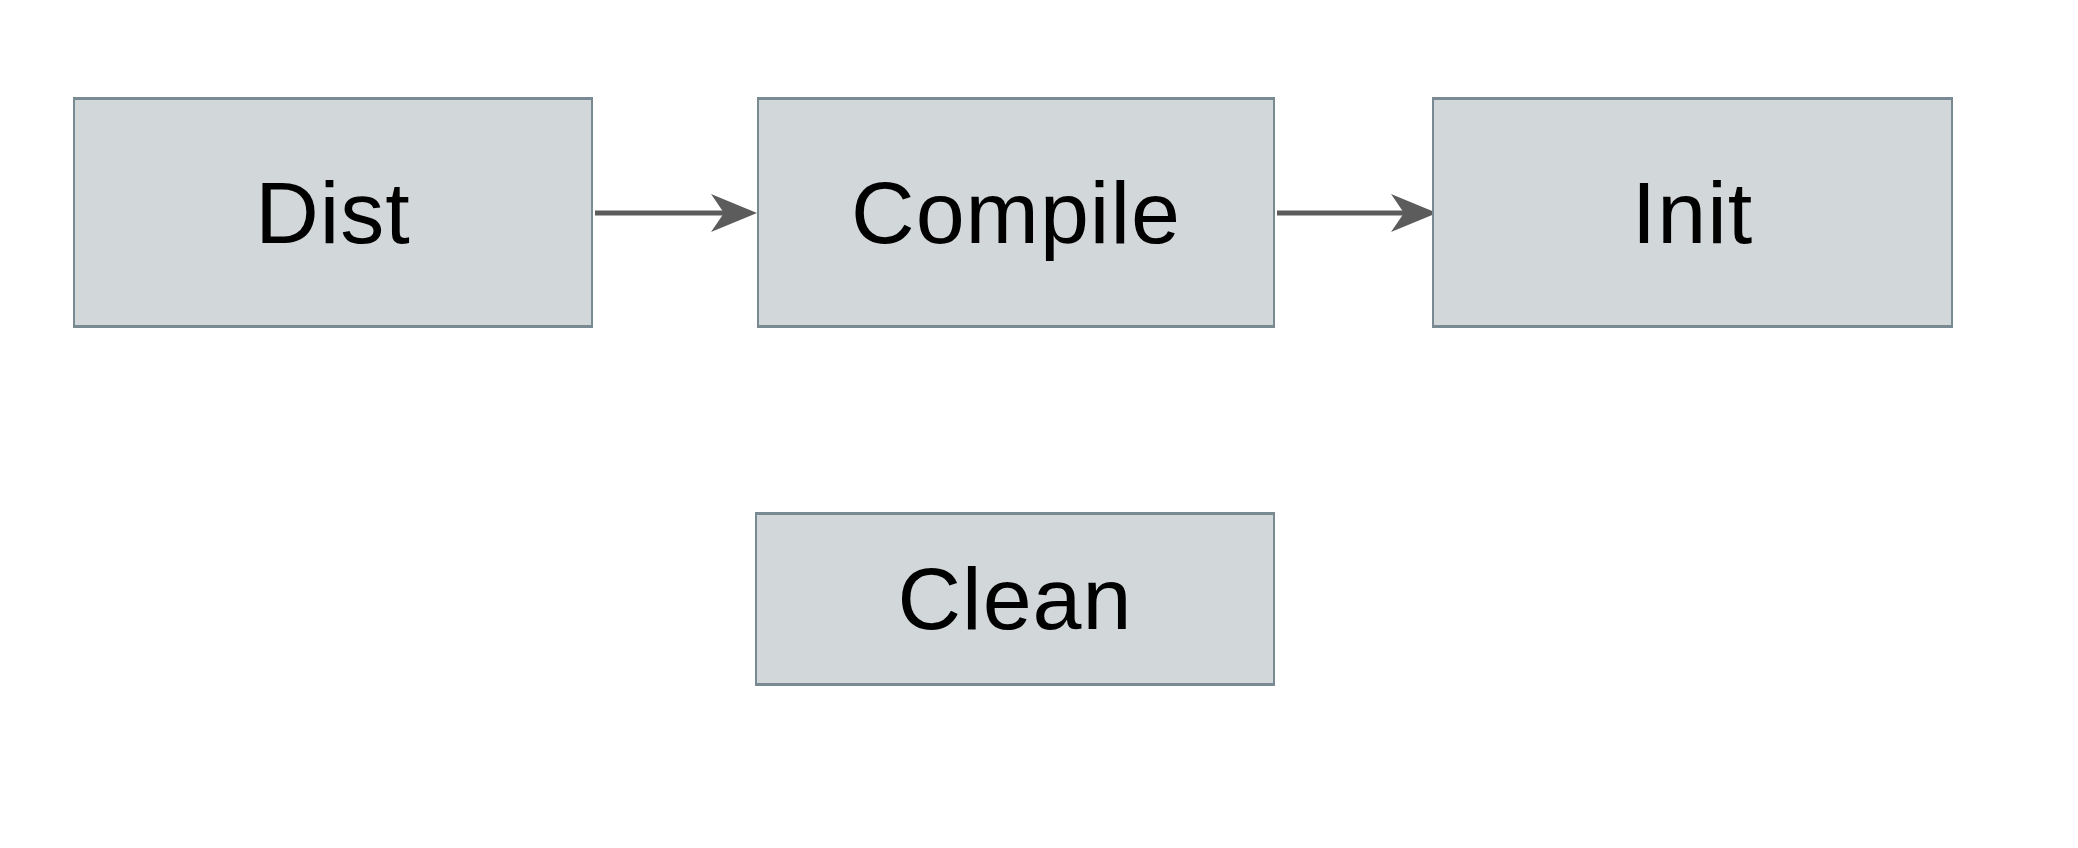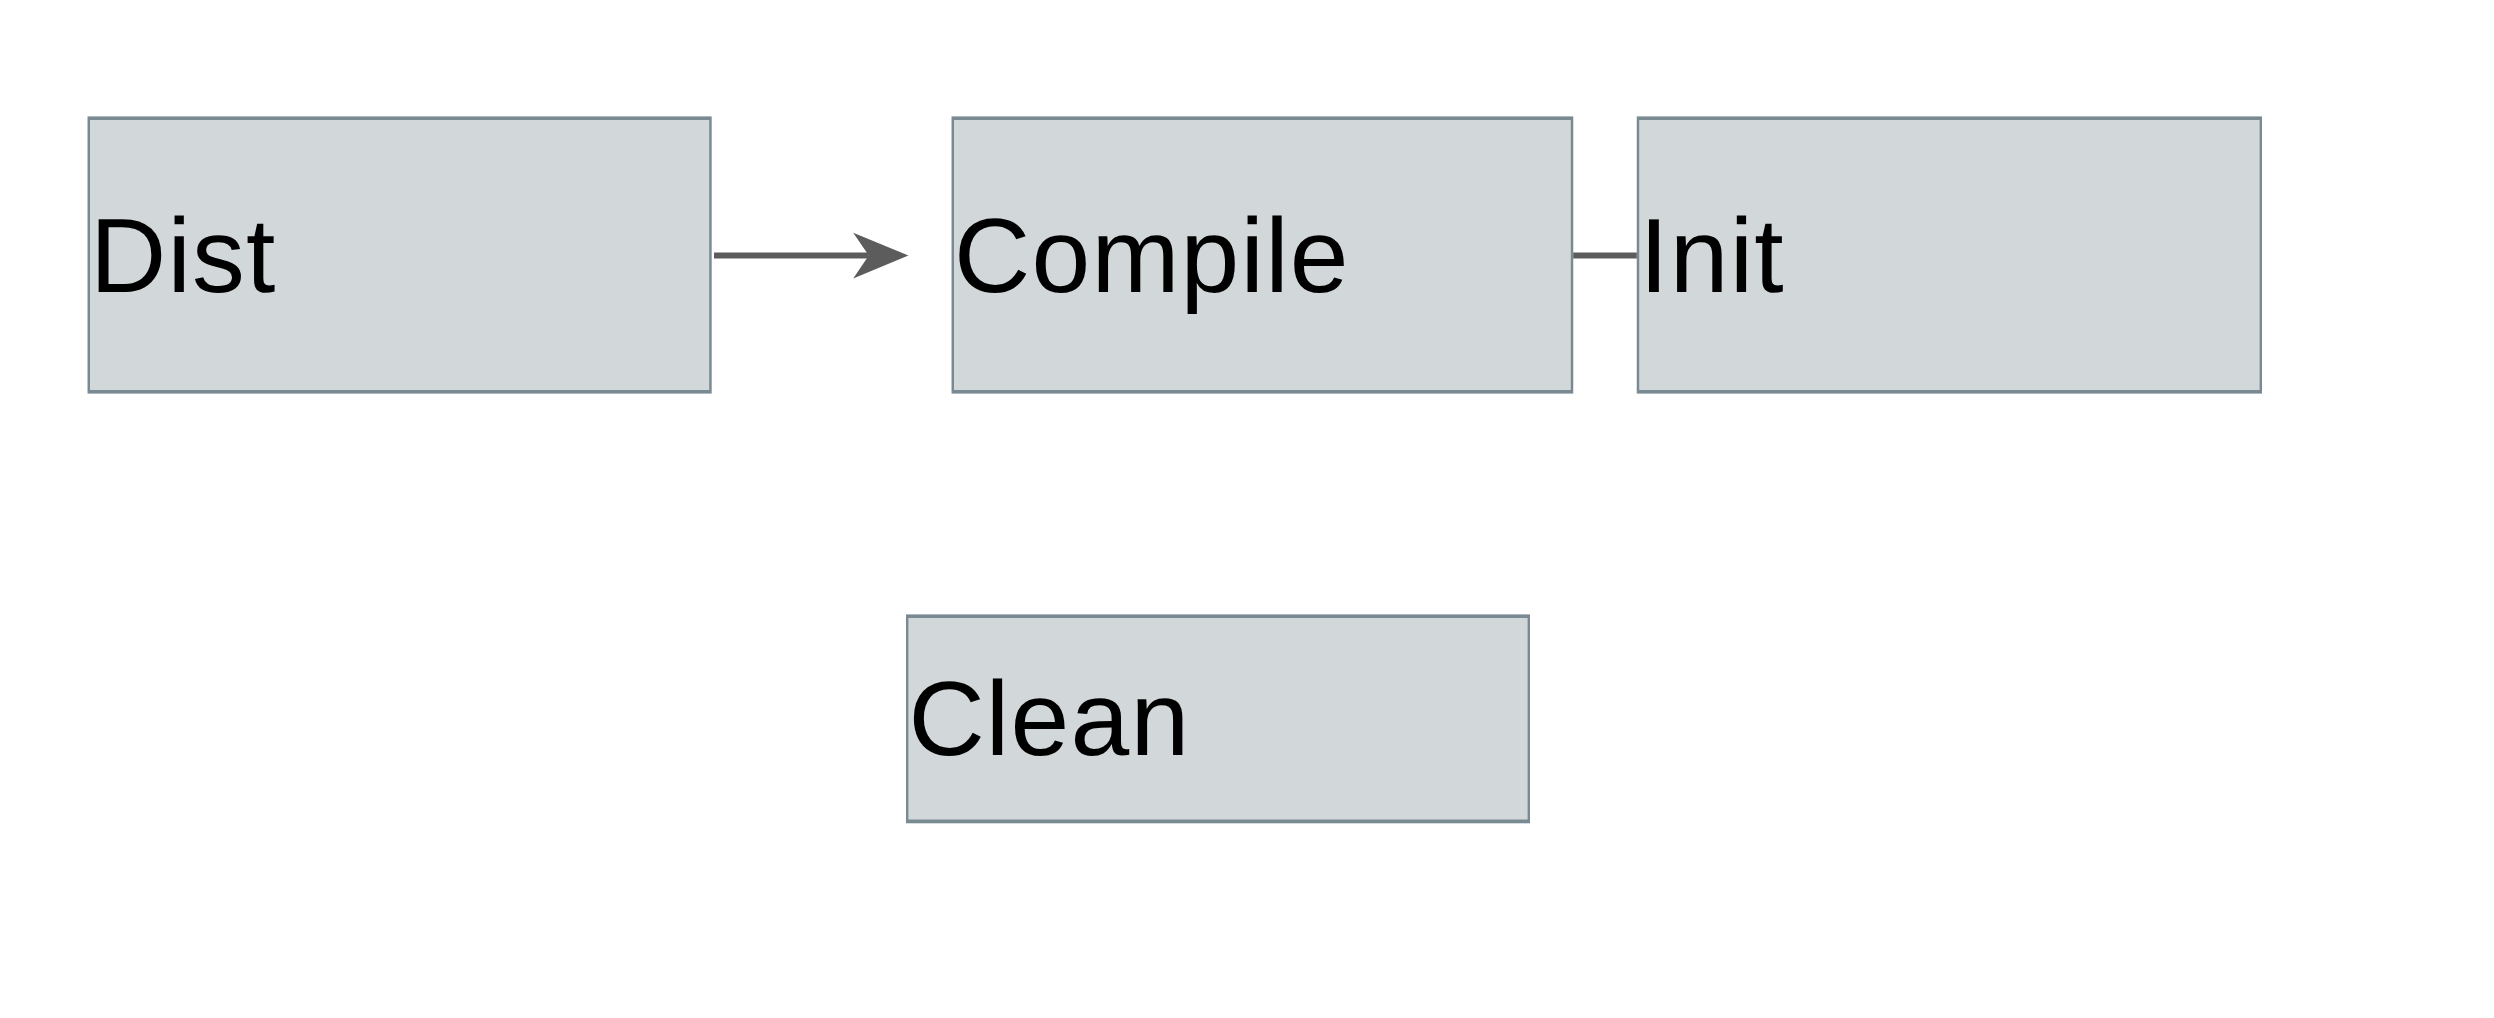--- a/index.html
+++ b/index.html
@@ -34,21 +34,21 @@
     stroke: none;
   }
   .node {
     position: absolute;
     background: var(--node-fill);
     border: 2px solid var(--node-border);
     border-top-width: 3px;
     border-bottom-width: 3px;
     display: flex;
     align-items: center;
-    justify-content: flex-start;
+    justify-content: center;
   }
   .node-label {
     font-size: 88px;
     font-weight: 400;
     color: var(--label-color);
     letter-spacing: 1px;
     white-space: nowrap;
     line-height: 1;
   }
 </style>
@@ -65,25 +65,25 @@
     <g>
       <line x1="1277" y1="213" x2="1404" y2="213"></line>
       <polygon points="1437,213 1391,194 1404,213 1391,232"></polygon>
     </g>
   </svg>
 
   <div class="node" style="left: 73px; top: 97px; width: 520px; height: 231px;">
     <span class="node-label">Dist</span>
   </div>
 
-  <div class="node" style="left: 793px; top: 97px; width: 518px; height: 231px;">
+  <div class="node" style="left: 757px; top: 97px; width: 518px; height: 231px;">
     <span class="node-label">Compile</span>
   </div>
 
-  <div class="node" style="left: 1364px; top: 97px; width: 521px; height: 231px;">
+  <div class="node" style="left: 1432px; top: 97px; width: 521px; height: 231px;">
     <span class="node-label">Init</span>
   </div>
 
   <div class="node" style="left: 755px; top: 512px; width: 520px; height: 174px;">
     <span class="node-label">Clean</span>
   </div>
 
 </div>
 
 </body></html>

